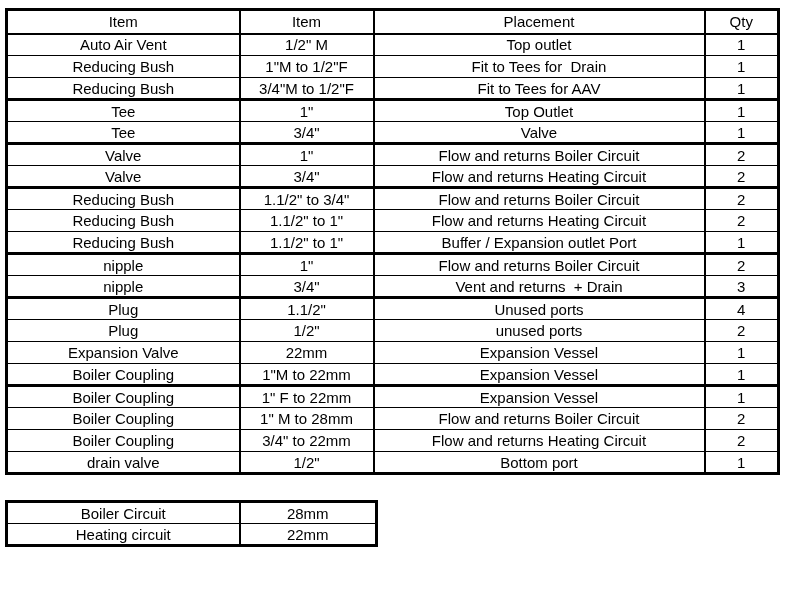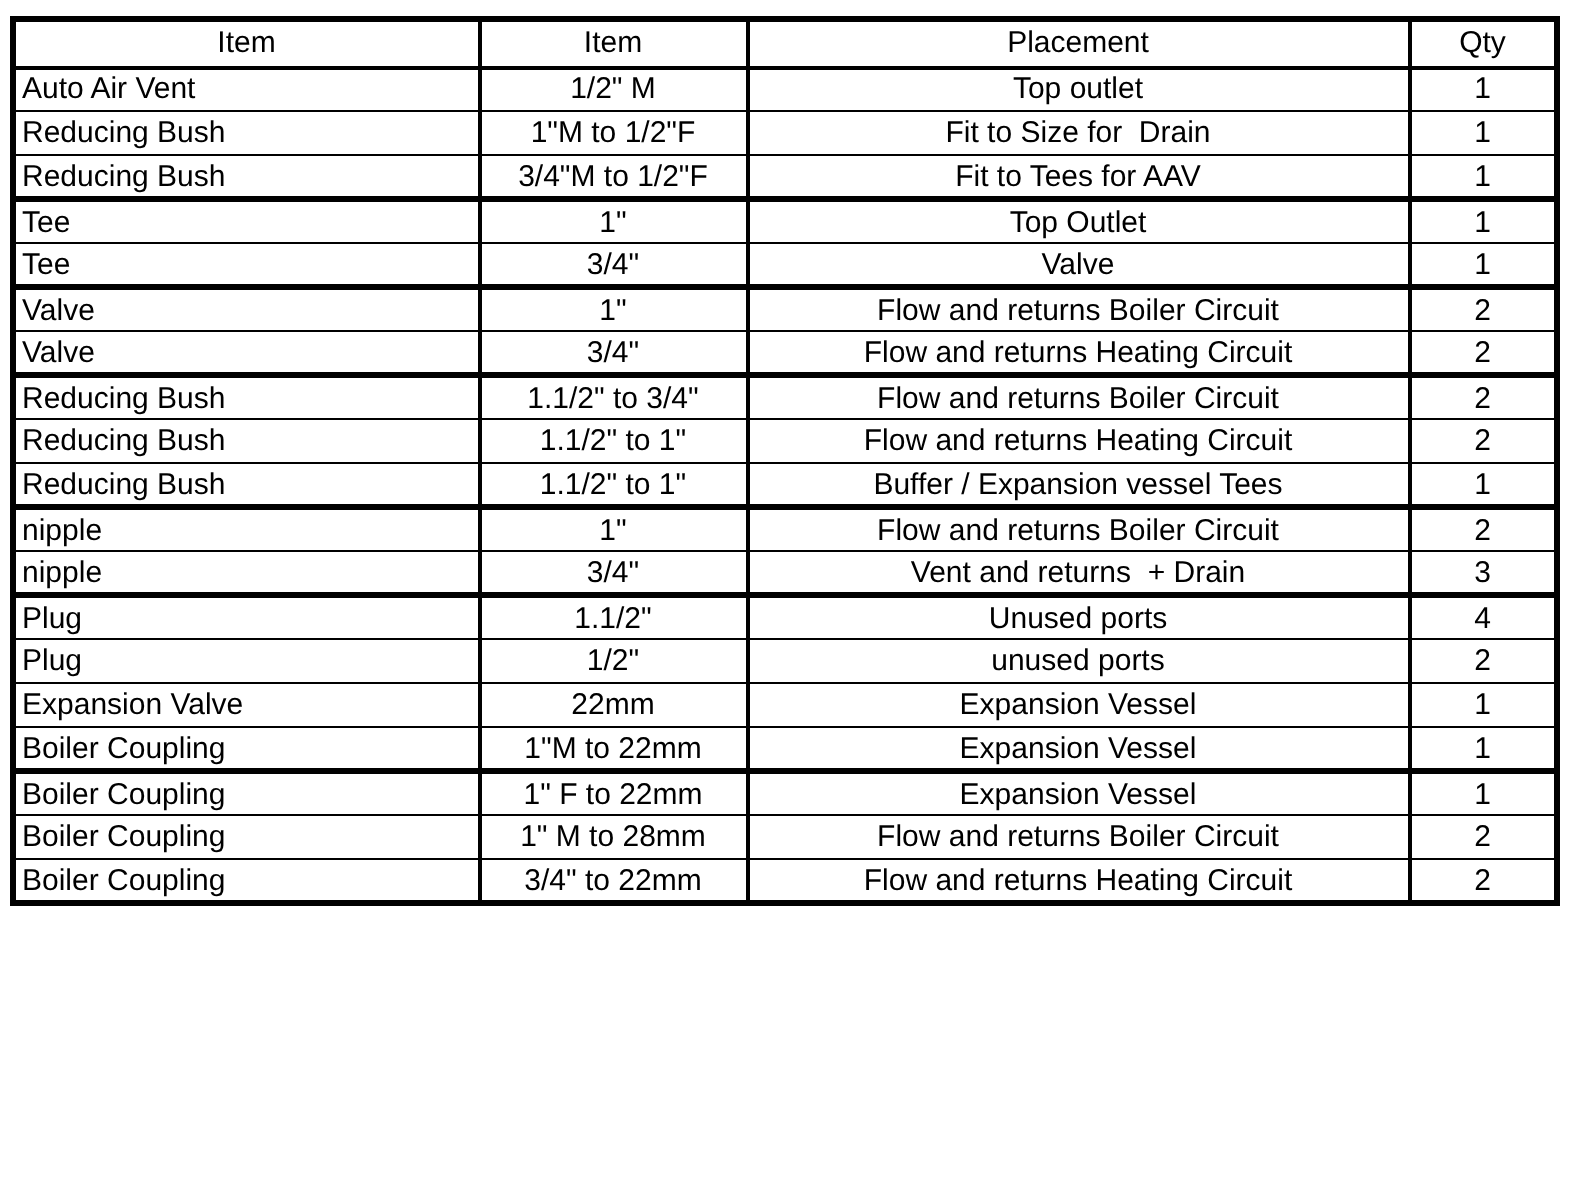--- a/index.html
+++ b/index.html
@@ -35,21 +35,21 @@
     text-align: center;
     vertical-align: middle;
     white-space: pre;
     overflow: hidden;
   }
   thead th {
     height: 24px;
     border-bottom-width: 2px;
     text-align: center;
   }
-  td.cell-item, td.cell-label { text-align: left; }
+  td.cell-item, td.cell-label { text-align: center; }
   tr.group-end td { border-bottom-width: 3px; }
 </style>
 </head>
 <body>
 
 <div class="page">
 
   <table class="main-table">
     <colgroup>
       <col style="width:233px">
@@ -68,21 +68,21 @@
     <tbody>
         <tr>
           <td class="cell-item">Auto Air Vent</td>
           <td class="cell-size">1/2" M</td>
           <td class="cell-placement">Top outlet</td>
           <td class="cell-qty">1</td>
         </tr>
         <tr>
           <td class="cell-item">Reducing Bush</td>
           <td class="cell-size">1"M to 1/2"F</td>
-          <td class="cell-placement">Fit to Size for  Drain</td>
+          <td class="cell-placement">Fit to Tees for  Drain</td>
           <td class="cell-qty">1</td>
         </tr>
         <tr class="group-end">
           <td class="cell-item">Reducing Bush</td>
           <td class="cell-size">3/4"M to 1/2"F</td>
           <td class="cell-placement">Fit to Tees for AAV</td>
           <td class="cell-qty">1</td>
         </tr>
         <tr>
           <td class="cell-item">Tee</td>
@@ -116,21 +116,21 @@
         </tr>
         <tr>
           <td class="cell-item">Reducing Bush</td>
           <td class="cell-size">1.1/2" to 1"</td>
           <td class="cell-placement">Flow and returns Heating Circuit</td>
           <td class="cell-qty">2</td>
         </tr>
         <tr class="group-end">
           <td class="cell-item">Reducing Bush</td>
           <td class="cell-size">1.1/2" to 1"</td>
-          <td class="cell-placement">Buffer / Expansion vessel Tees</td>
+          <td class="cell-placement">Buffer / Expansion outlet Port</td>
           <td class="cell-qty">1</td>
         </tr>
         <tr>
           <td class="cell-item">nipple</td>
           <td class="cell-size">1"</td>
           <td class="cell-placement">Flow and returns Boiler Circuit</td>
           <td class="cell-qty">2</td>
         </tr>
         <tr class="group-end">
           <td class="cell-item">nipple</td>
@@ -173,17 +173,39 @@
           <td class="cell-size">1" M to 28mm</td>
           <td class="cell-placement">Flow and returns Boiler Circuit</td>
           <td class="cell-qty">2</td>
         </tr>
         <tr>
           <td class="cell-item">Boiler Coupling</td>
           <td class="cell-size">3/4" to 22mm</td>
           <td class="cell-placement">Flow and returns Heating Circuit</td>
           <td class="cell-qty">2</td>
         </tr>
+        <tr>
+          <td class="cell-item">drain valve</td>
+          <td class="cell-size">1/2"</td>
+          <td class="cell-placement">Bottom port</td>
+          <td class="cell-qty">1</td>
+        </tr>
       </tbody>
   </table>
 
+  <table class="summary-table">
+    <colgroup>
+      <col style="width:233px">
+      <col style="width:137px">
+    </colgroup>
+    <tbody>
+        <tr>
+          <td class="cell-label">Boiler Circuit</td>
+          <td class="cell-value">28mm</td>
+        </tr>
+        <tr>
+          <td class="cell-label">Heating circuit</td>
+          <td class="cell-value">22mm</td>
+        </tr>
+      </tbody>
+  </table>
 
 </div>
 
 </body></html>

